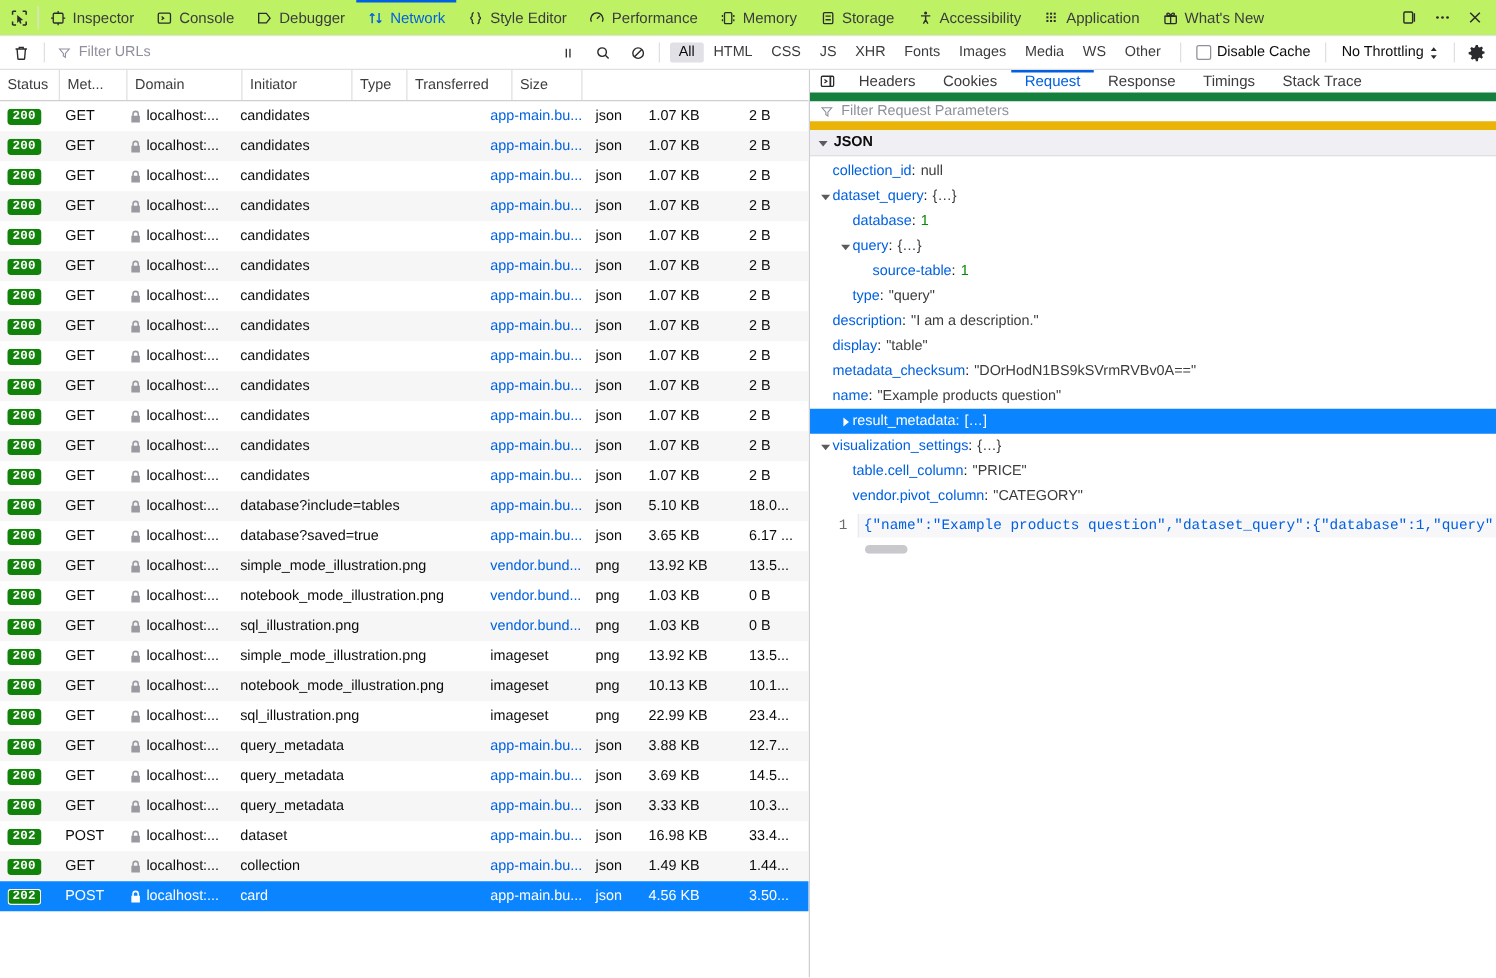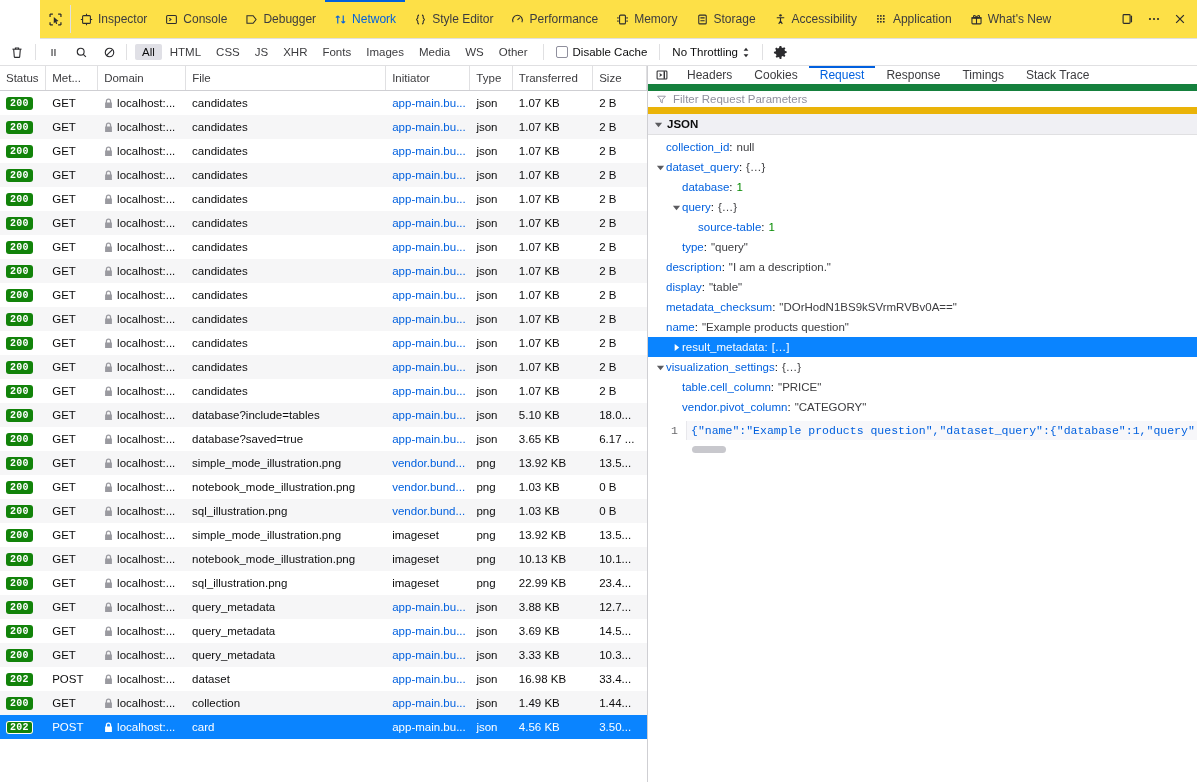--- a/index.html
+++ b/index.html
@@ -8,25 +8,24 @@
     font-family: "Liberation Sans", sans-serif;
     font-size: 11px;
     color: #0c0c0d;
     background: #ffffff;
     overflow: hidden;
   }
   #app { width: 1197px; height: 782px; display: flex; flex-direction: column; }
 
   
   .devtools-tabbar {
-    height: 39px; min-height: 29px;
+    height: 29px; min-height: 29px;
     display: flex; align-items: stretch;
-    background: #fde047;
+    background: #bef264;
     border-bottom: 1px solid #e0e0e2;
-    margin-left: 40px;
   }
   .picker-btn {
     width: 30px; display: flex; align-items: center; justify-content: center;
     cursor: pointer;
   }
   .tb-sep { width: 1px; background: #e0e0e2; margin: 5px 0; }
   .tabs { display: flex; align-items: stretch; flex: 1; }
   .tool-tab {
     display: flex; align-items: center; gap: 5px;
     padding: 0 9px;
@@ -327,20 +326,26 @@
 
   <div class="net-toolbar">
     <div class="trash-btn">
       <svg width="14" height="15" viewBox="0 0 16 16" fill="none" stroke="#2b2b2e" stroke-width="1.25">
         <path d="M2.8 4.2h10.4"></path>
         <path d="M6.2 4.2V2.8h3.6v1.4"></path>
         <path d="M4.2 4.2l.7 8.6c0 .5.4.8.9.8h4.4c.5 0 .9-.3.9-.8l.7-8.6"></path>
       </svg>
     </div>
     <div class="vsep"></div>
+    <div class="filter-urls">
+      <svg width="11" height="11" viewBox="0 0 16 16" fill="none" stroke="#8f8f9d" stroke-width="1.3">
+        <path d="M2.4 3.2h11.2L9.2 8.4v4.4l-2.4-1.4V8.4z"></path>
+      </svg>
+      <span class="ph">Filter URLs</span>
+    </div>
 
     <div class="tb-icons">
       <div class="icon-btn">
         <svg width="13" height="13" viewBox="0 0 16 16" fill="none" stroke="#2b2b2e" stroke-width="1.3">
           <path d="M6.2 3.6v8.8M9.8 3.6v8.8"></path>
         </svg>
       </div>
       <div class="icon-btn">
         <svg width="13" height="13" viewBox="0 0 16 16" fill="none" stroke="#2b2b2e" stroke-width="1.4">
           <circle cx="7" cy="7" r="4.2"></circle>
@@ -397,21 +402,20 @@
     </div>
   </div>
 
   <div class="split">
 
     <div class="left-pane">
       <div class="req-head">
         <div class="cell c-status">Status</div>
         <div class="cell c-method">Met...</div>
         <div class="cell c-domain">Domain</div>
-        <div class="cell c-file">File</div>
         <div class="cell c-initiator">Initiator</div>
         <div class="cell c-type">Type</div>
         <div class="cell c-transferred">Transferred</div>
         <div class="cell c-size">Size</div>
       </div>
       <div class="req-body" id="req-body">
           <div class="req-row">
             <div class="cell c-status">
               <span class="status-pill">200</span>
             </div>

